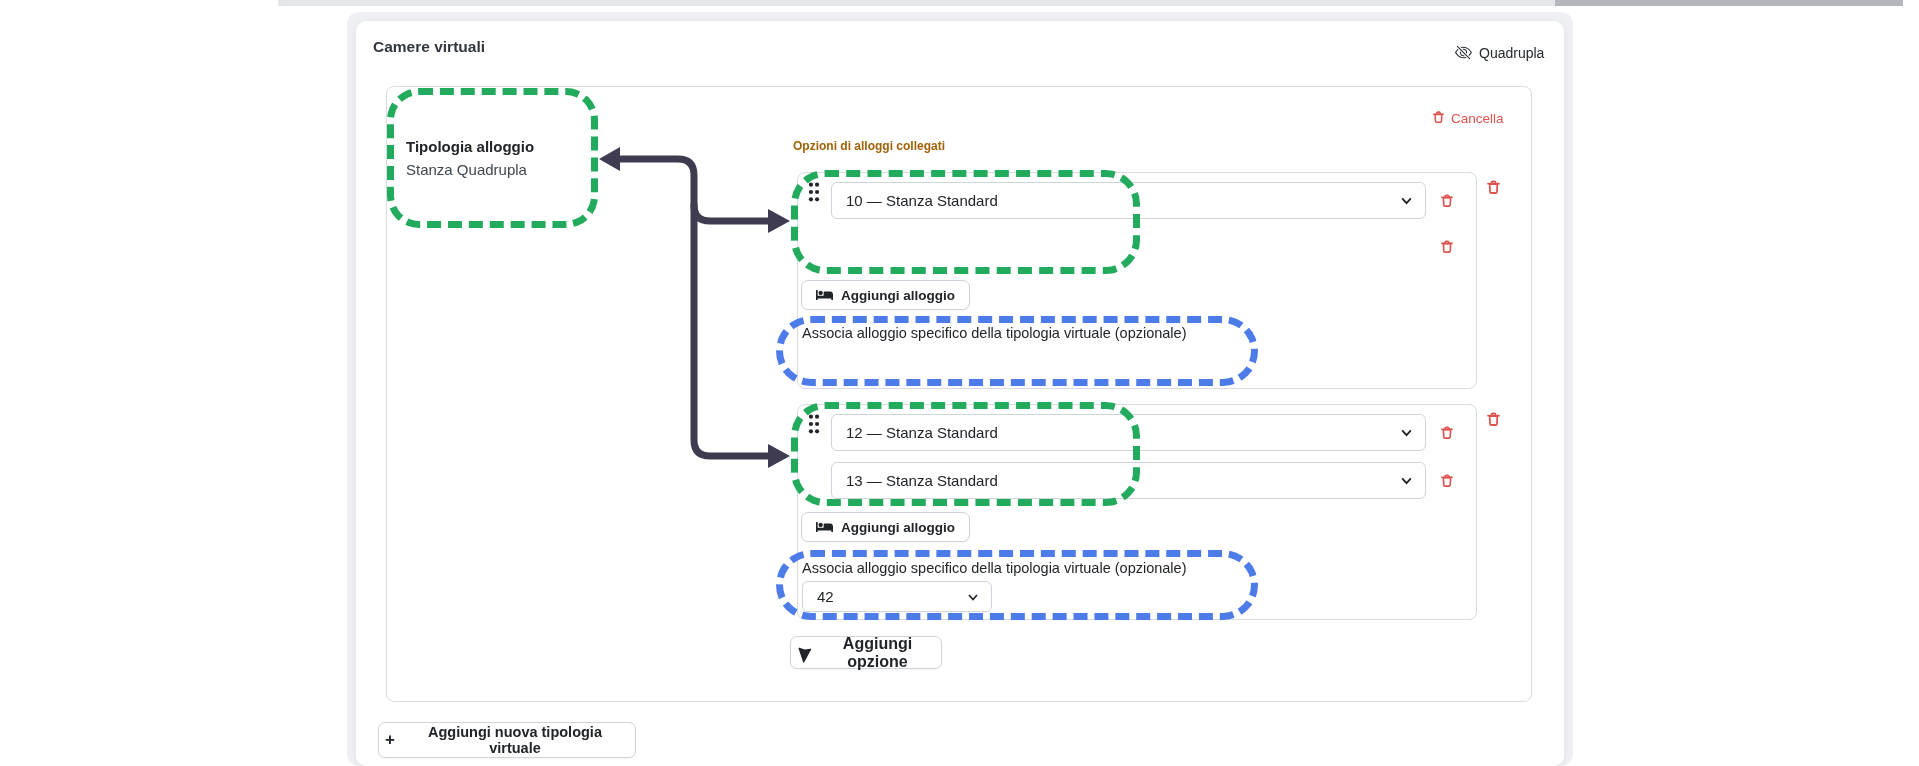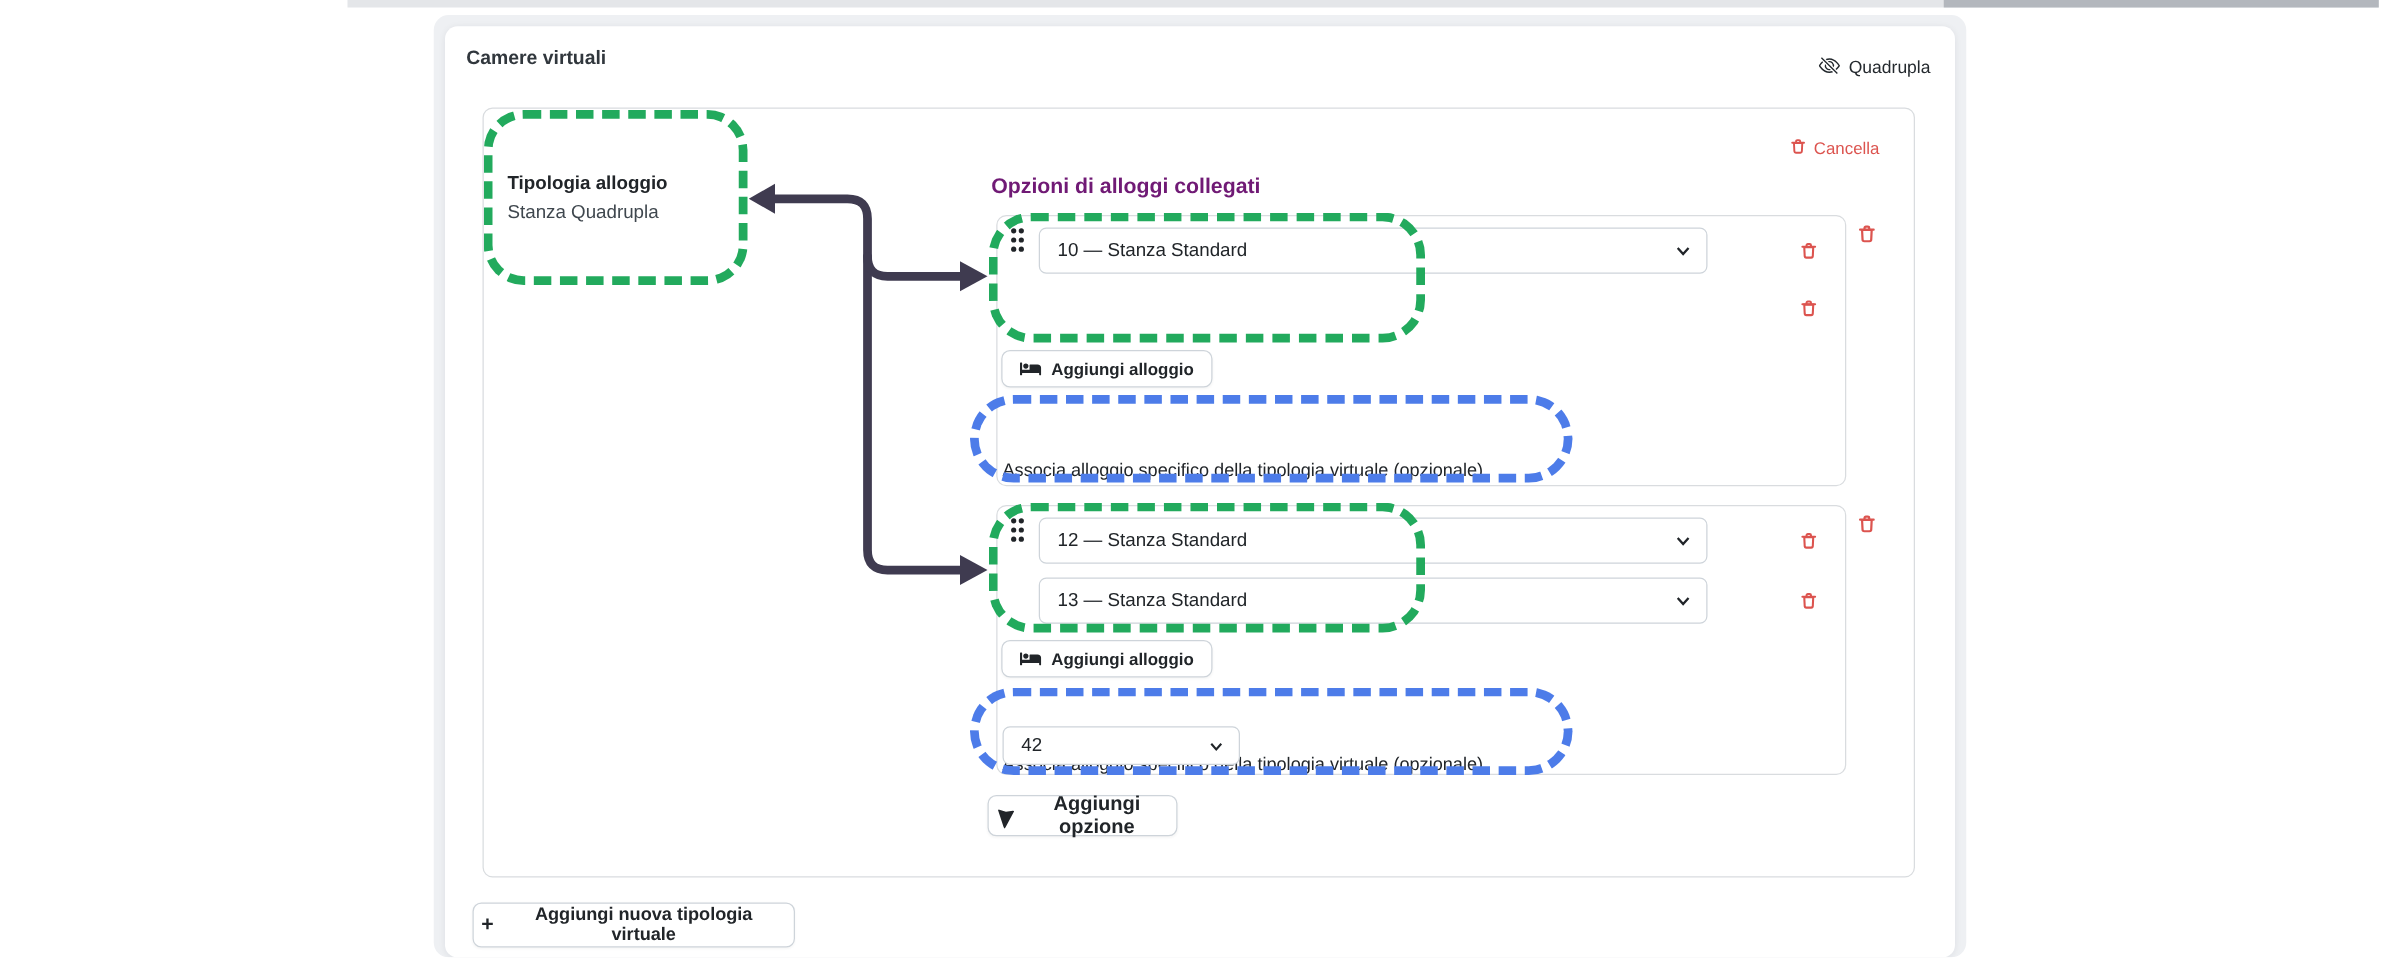--- a/index.html
+++ b/index.html
@@ -21,41 +21,41 @@
 
   
   .panel{left:386px;top:86px;width:1144px;height:614px;border:1px solid #d9dcdf;border-radius:8px;background:#fff;}
 
   
   .tip-title{left:406px;top:138px;font-size:15px;font-weight:bold;color:#212529;}
   .tip-value{left:406px;top:161px;font-size:15px;color:#3f474e;text-align:right;}
 
   .cancella{left:1432px;top:110px;display:flex;align-items:center;gap:6px;font-size:13.5px;color:#dc544f;cursor:pointer;}
 
-  .opt-heading{left:793px;top:139px;font-size:17px;font-weight:bold;color:#701a75;}
+  .opt-heading{left:793px;top:139px;font-size:12px;font-weight:bold;color:#a16207;}
 
   .group{border:1px solid #d9dcdf;border-radius:8px;background:#fff;}
   .g1{left:797px;top:172px;width:678px;height:215px;}
   .g2{left:797px;top:404px;width:678px;height:214px;}
 
   .grip{width:16px;height:22px;}
 
   .sel{background:#fff;border:1px solid #ced4da;border-radius:6px;display:flex;align-items:center;
        font-size:15px;color:#212529;cursor:pointer;box-sizing:border-box;}
   .sel .sel-label{padding-left:14px;flex:1;}
   .sel .chev{margin-right:12px;display:flex;}
-  .sel-big{left:831px;width:535px;height:37px;}
+  .sel-big{left:831px;width:595px;height:37px;}
   .sel-small{left:802px;width:190px;height:31px;}
 
   .trash-btn{background:none;border:none;padding:0;cursor:pointer;display:flex;}
 
   .btn{position:absolute;display:flex;align-items:center;justify-content:center;gap:8px;
        background:#fff;border:1px solid #ced4da;border-radius:7px;font-size:13.5px;font-weight:600;
        color:#212529;cursor:pointer;font-family:inherit;box-shadow:0 1px 2px rgba(0,0,0,.04);}
-  .assoc-label{font-size:14.5px;color:#212529;margin-top:44px;}
+  .assoc-label{font-size:14.5px;color:#212529;}
 
   
   .anno{position:absolute;pointer-events:none;z-index:5;}
   .anno-green{border:7px dashed #22aa5d;}
   .anno-blue{border:7px dashed #4d7ce9;}
 
   .arrows{position:absolute;left:0;top:0;z-index:6;pointer-events:none;}
 
   .bottom-btn{left:378px;top:722px;width:258px;height:36px;font-size:14.5px;}
   .plus{font-size:17px;font-weight:bold;margin-right:-2px;}

